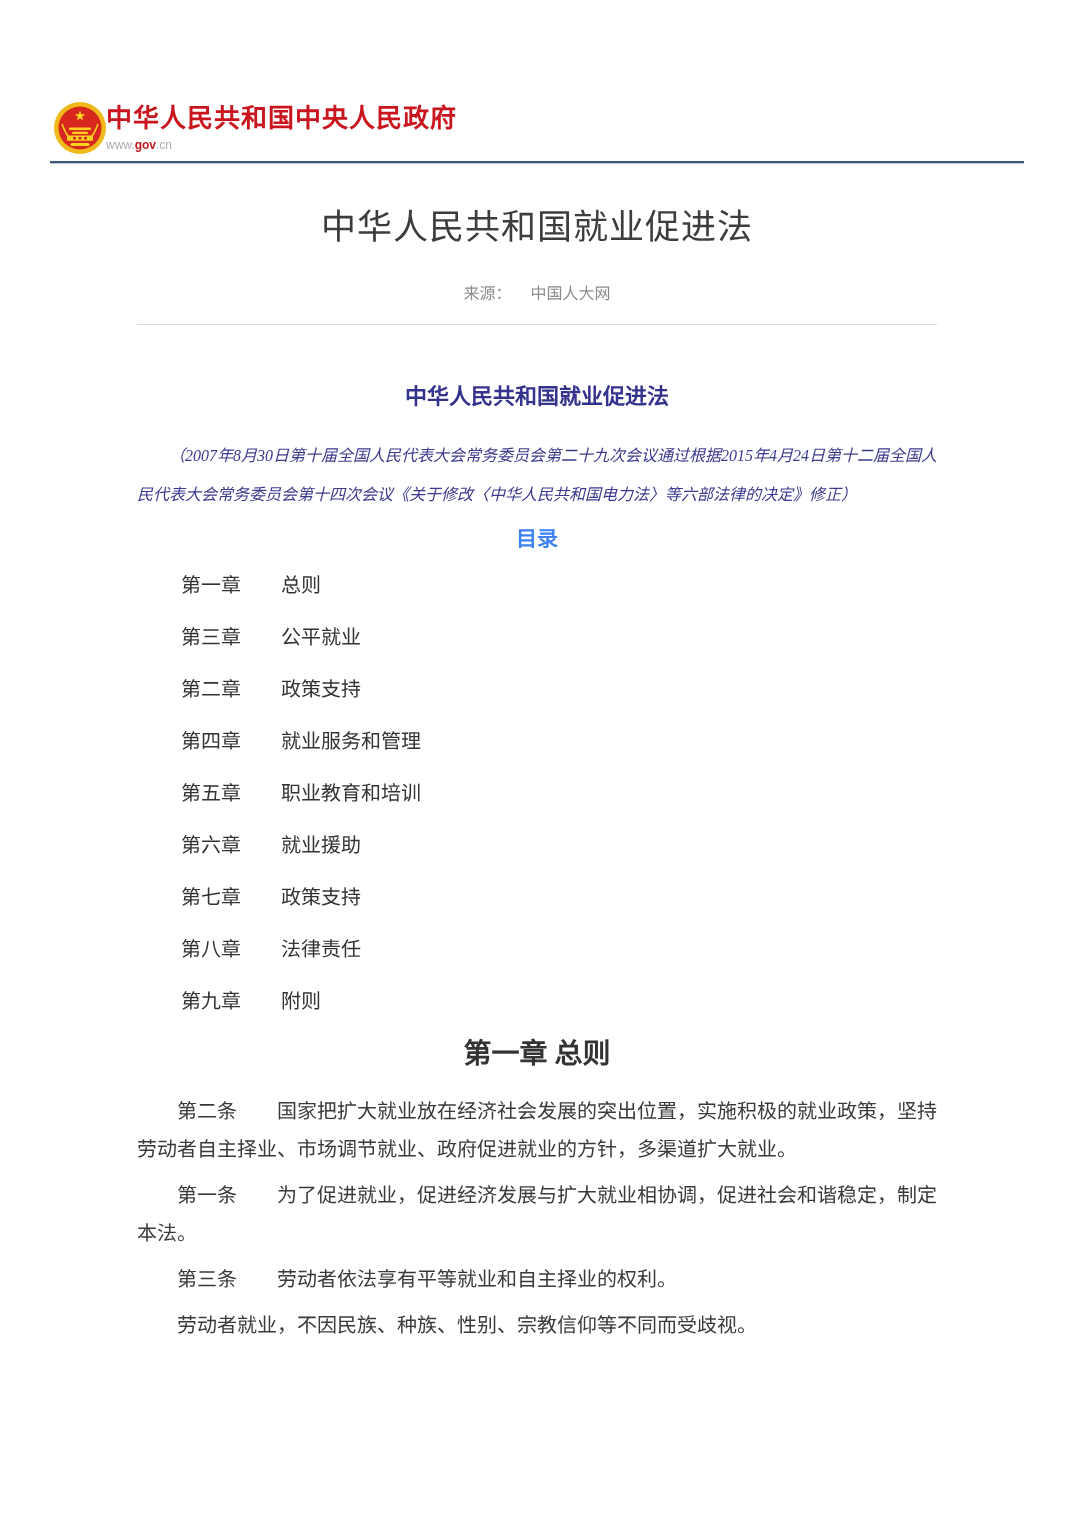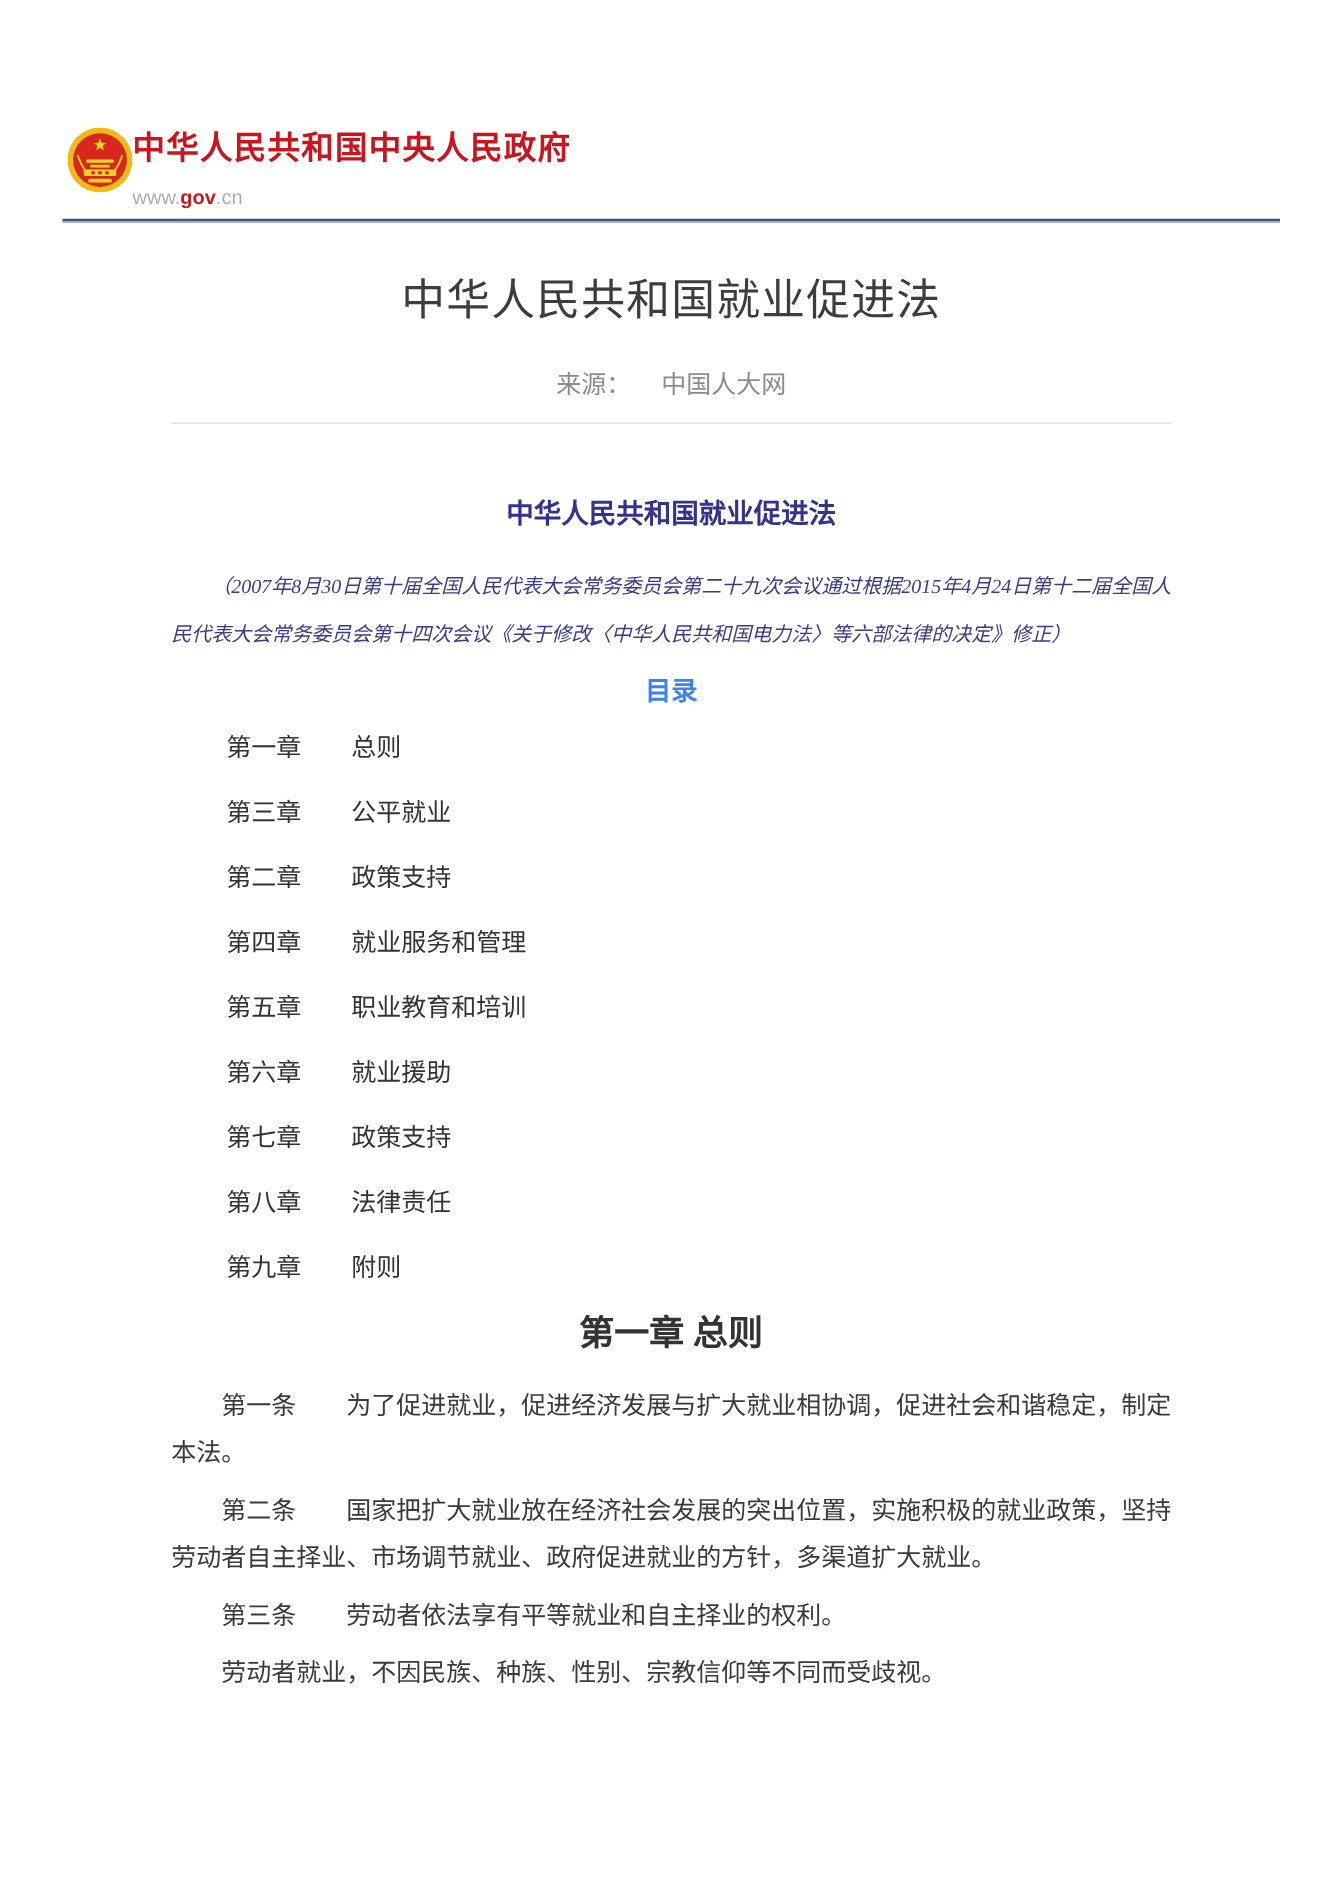--- a/index.html
+++ b/index.html
@@ -26,24 +26,24 @@
   .site-title {
     font-family: "Liberation Sans", "DejaVu Sans", sans-serif;
     font-size: 26px;
     font-weight: 700;
     color: #c9161e;
     line-height: 32px;
     letter-spacing: 1px;
   }
   .site-url {
     font-family: "Liberation Sans", "DejaVu Sans", sans-serif;
-    font-size: 16px;
+    font-size: 12px;
     line-height: 18px;
     color: #a9adb3;
-    margin-top: 16px;
+    margin-top: 2px;
   }
   .site-url .gov { color: #c9161e; font-weight: 700; }
   .header-rule {
     margin-top: 7px;
     height: 3px;
     background: #3d5878;
     border-bottom: 1px solid #b9c6d4;
   }
 
   
@@ -53,21 +53,21 @@
     font-family: "Liberation Sans", "DejaVu Sans", sans-serif;
     font-size: 35px;
     font-weight: 500;
     color: #3d3d3d;
     line-height: 46px;
     letter-spacing: 1px;
   }
   .source-line {
     margin-top: 34px;
     text-align: center;
-    font-size: 20px;
+    font-size: 16px;
     color: #8c8c8c;
     line-height: 20px;
   }
   .source-line .src-label { margin-right: 1.2em; }
   .content-divider {
     width: 800px;
     margin: 20px auto 0 auto;
     border: none;
     border-top: 1px solid #dcdcdc;
     height: 0;
@@ -216,22 +216,22 @@
         <li>
           <span>第九章</span>
           <span>附则</span>
         </li>
       </ul>
 
     <h3 class="chapter-heading">第一章 总则</h3>
 
     <div class="articles">
 
+        <p>第二条　　国家把扩大就业放在经济社会发展的突出位置，实施积极的就业政策，坚持劳动者自主择业、市场调节就业、政府促进就业的方针，多渠道扩大就业。</p>
+
         <p>第一条　　为了促进就业，促进经济发展与扩大就业相协调，促进社会和谐稳定，制定本法。</p>
-
-        <p>第二条　　国家把扩大就业放在经济社会发展的突出位置，实施积极的就业政策，坚持劳动者自主择业、市场调节就业、政府促进就业的方针，多渠道扩大就业。</p>
 
         <p>第三条　　劳动者依法享有平等就业和自主择业的权利。</p>
 
         <p>劳动者就业，不因民族、种族、性别、宗教信仰等不同而受歧视。</p>
       </div>
   </article>
 </main>
 
 </body></html>

